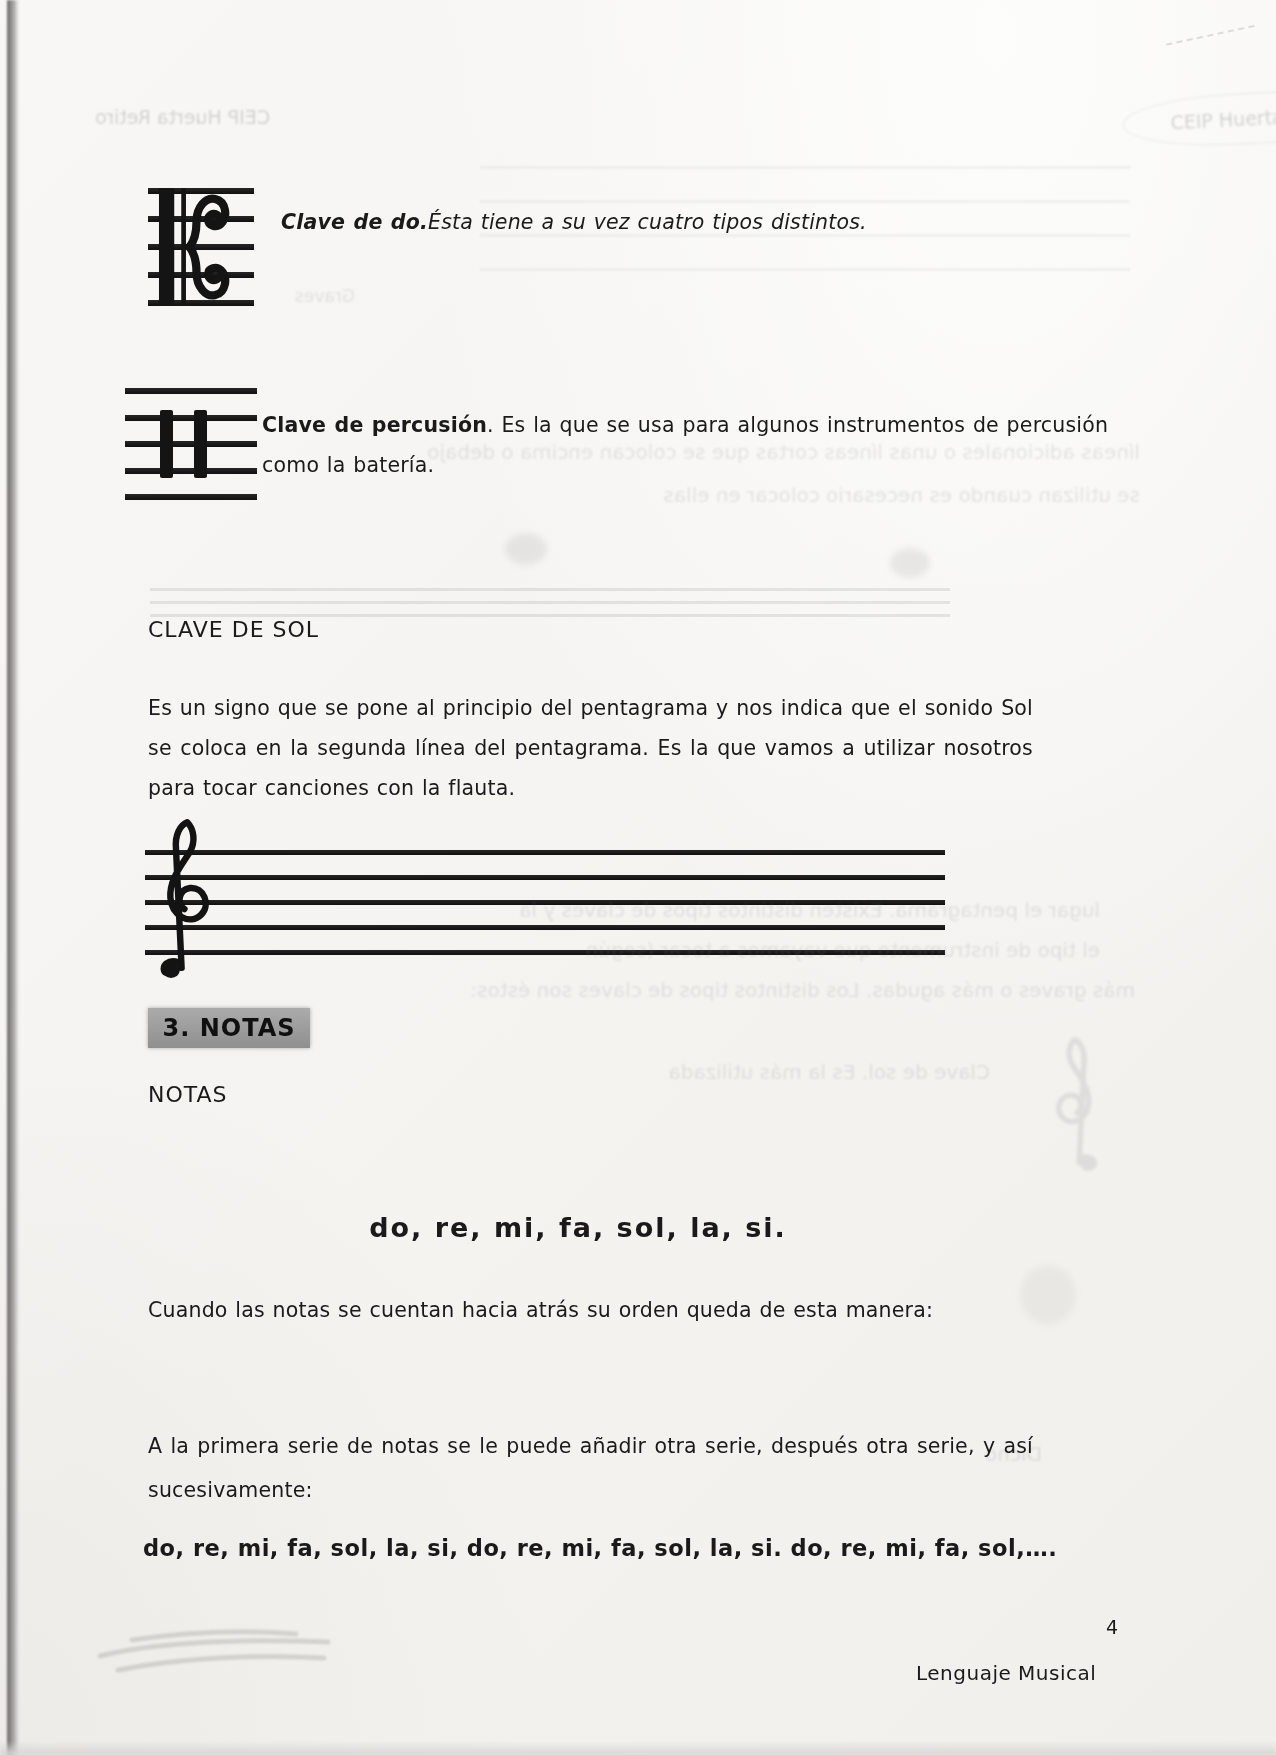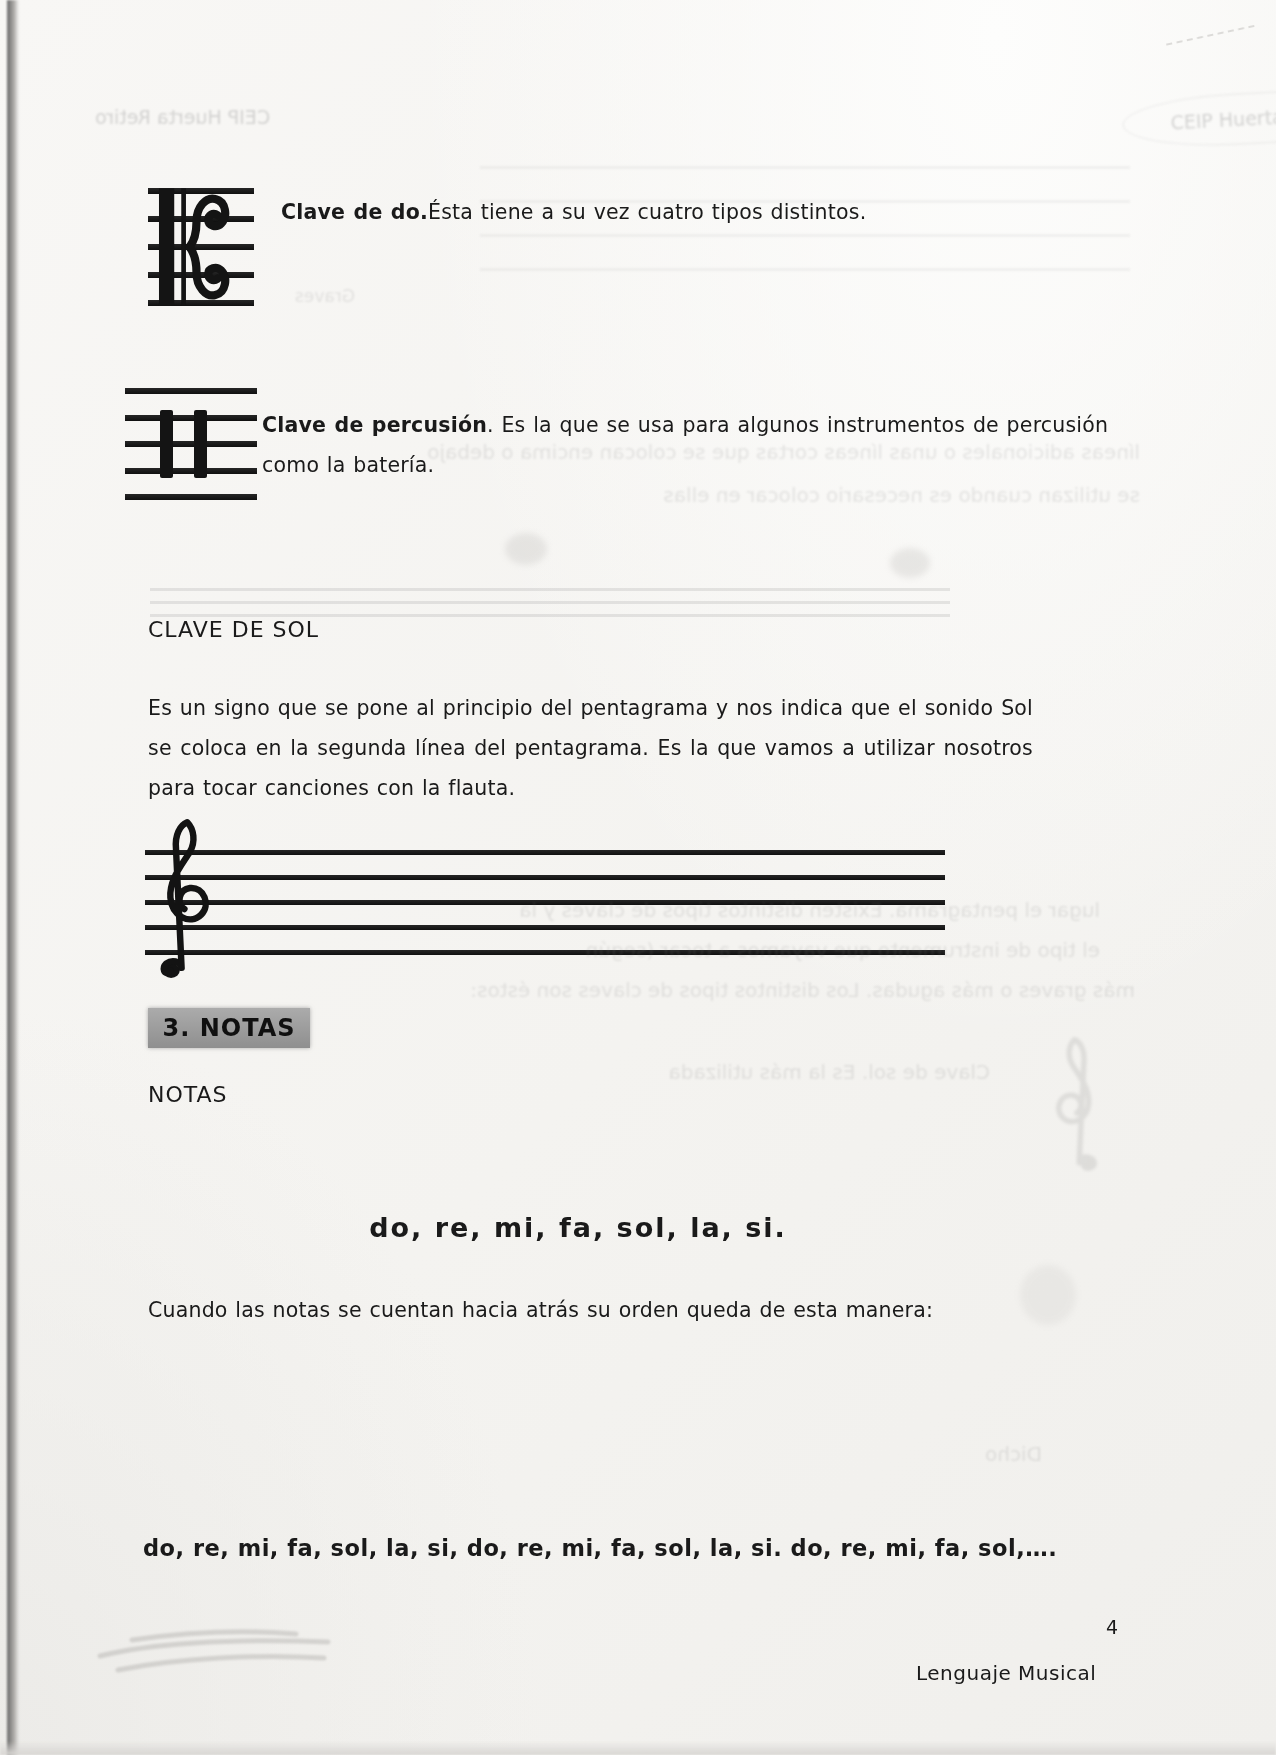--- a/index.html
+++ b/index.html
@@ -83,21 +83,21 @@
     <div class="sline"></div>
     <div class="sline"></div>
     <div class="sline"></div>
   </div>
   <svg class="clef-svg" style="left:156px;top:186px;" width="74" height="122" viewBox="0 0 62 104">
     <rect x="2" y="2" width="13" height="100" fill="#141414"></rect>
     <rect x="21" y="2" width="4" height="100" fill="#141414"></rect>
     <path d="M28 52 C32 47 34 40 34 30 C34 18 42 9 50 11 C59 13 61 26 55 32 C51 36 44 34 44 29 C44 25 48 22 52 25" fill="none" stroke="#141414" stroke-width="7" stroke-linecap="round"></path>
     <path d="M28 52 C32 57 34 64 34 74 C34 86 42 95 50 93 C59 91 61 78 55 72 C51 68 44 70 44 75 C44 79 48 82 52 79" fill="none" stroke="#141414" stroke-width="7" stroke-linecap="round"></path>
   </svg>
-  <div class="t" style="left:281px;top:192px;">
+  <div class="t" style="left:281px;top:202px;font-style:italic;">
     <b>Clave de do.</b><span>Ésta tiene a su vez cuatro tipos distintos.</span>
   </div>
 
   <div class="streaks" style="left:480px;top:166px;width:650px;height:120px;"></div>
   <div class="bleed" style="left:295px;top:286px;font-size:17px;">Graves</div>
 
   <div class="staff small" style="left:125px;top:388px;width:132px;height:112px;">
     <div class="sline"></div>
     <div class="sline"></div>
     <div class="sline"></div>
@@ -150,20 +150,21 @@
   </svg>
 
   <div class="seq" style="left:148px;top:1212px;width:860px;">do, re, mi, fa, sol, la, si.</div>
 
   <div class="t" style="left:148px;top:1290px;width:900px;">Cuando las notas se cuentan hacia atrás su orden queda de esta manera:</div>
 
 
   <div class="ghost-blob" style="left:1020px;top:1265px;width:56px;height:60px;opacity:.15;"></div>
   <div class="bleed" style="left:985px;top:1442px;">Dicho</div>
 
+  <div class="t" style="left:148px;top:1424px;width:885px;text-align:justify;line-height:44px;">A la primera serie de notas se le puede añadir otra serie, después otra serie, y así sucesivamente:</div>
 
   <div class="seq-long" style="left:143px;top:1535px;">do, re, mi, fa, sol, la, si, do, re, mi, fa, sol, la, si. do, re, mi, fa, sol,….</div>
 
   <div class="footer">Lenguaje Musical</div>
   <div class="pageno">4</div>
 
   <svg class="scribble" width="260" height="70" viewBox="0 0 260 70">
     <path d="M12 38 C60 26 140 20 240 24 M30 52 C90 40 170 36 236 40 M44 22 C100 14 160 12 208 16" fill="none" stroke="#a9a7a4" stroke-width="5" stroke-linecap="round"></path>
   </svg>
 

